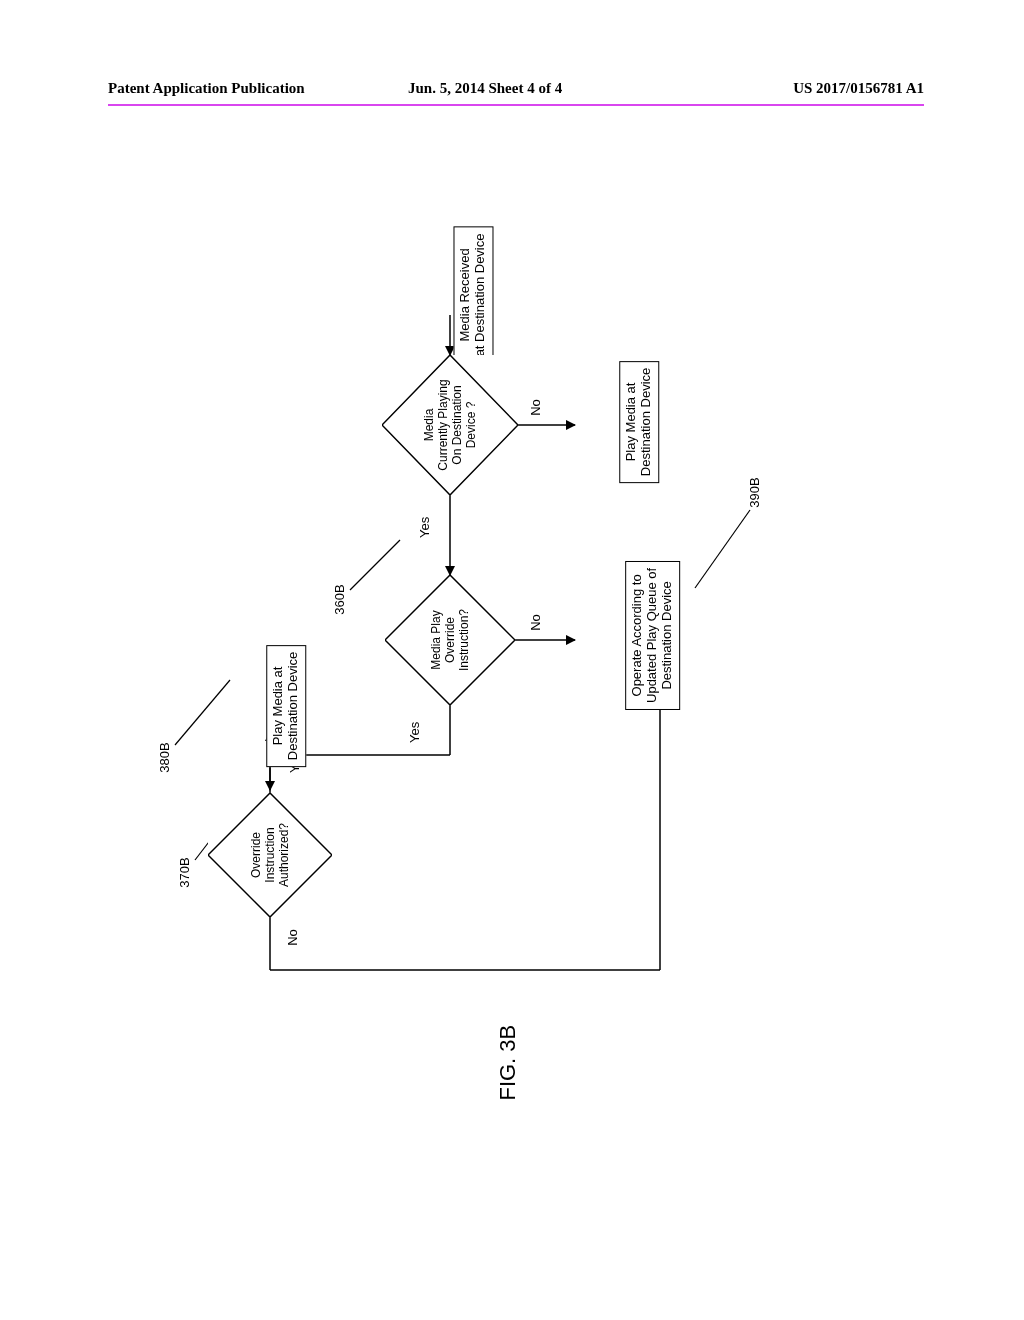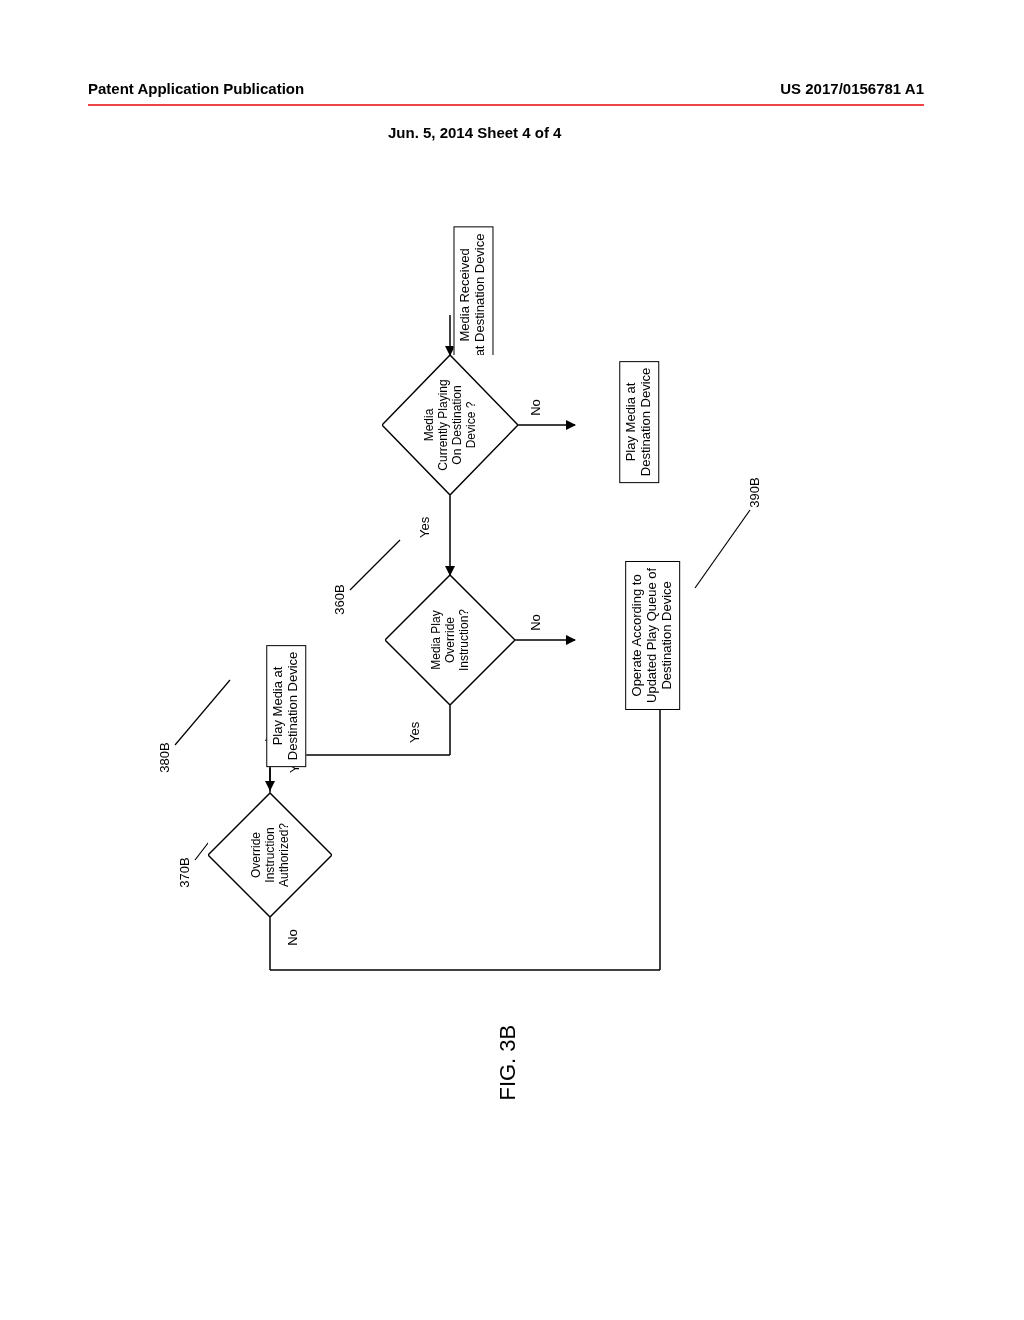--- a/index.html
+++ b/index.html
@@ -12,31 +12,32 @@
     color: #000000;
   }
   .page {
     position: relative;
     width: 1024px;
     height: 1320px;
   }
   .header {
     position: absolute;
     top: 80px;
-    left: 88px;
+    left: 108px;
     right: 100px;
     height: 24px;
-    border-bottom: 2px solid #ef4444;
+    border-bottom: 2px solid #d946ef;
+    font-family: Liberation Serif, serif;
   }
   .header span {
     font-size: 15px;
     font-weight: bold;
   }
   .header-left   { position: absolute; left: 0; }
-  .header-center { position: absolute; left: 300px; margin-top: 44px; }
+  .header-center { position: absolute; left: 300px; }
   .header-right  { position: absolute; right: 0; }
   .figure-area {
     position: absolute;
     top: 250px;
     left: 100px;
     width: 824px;
     height: 850px;
   }
   .node-box, .node-text, .node-ref, .node-edge-label, .node-fig {
     position: absolute;

